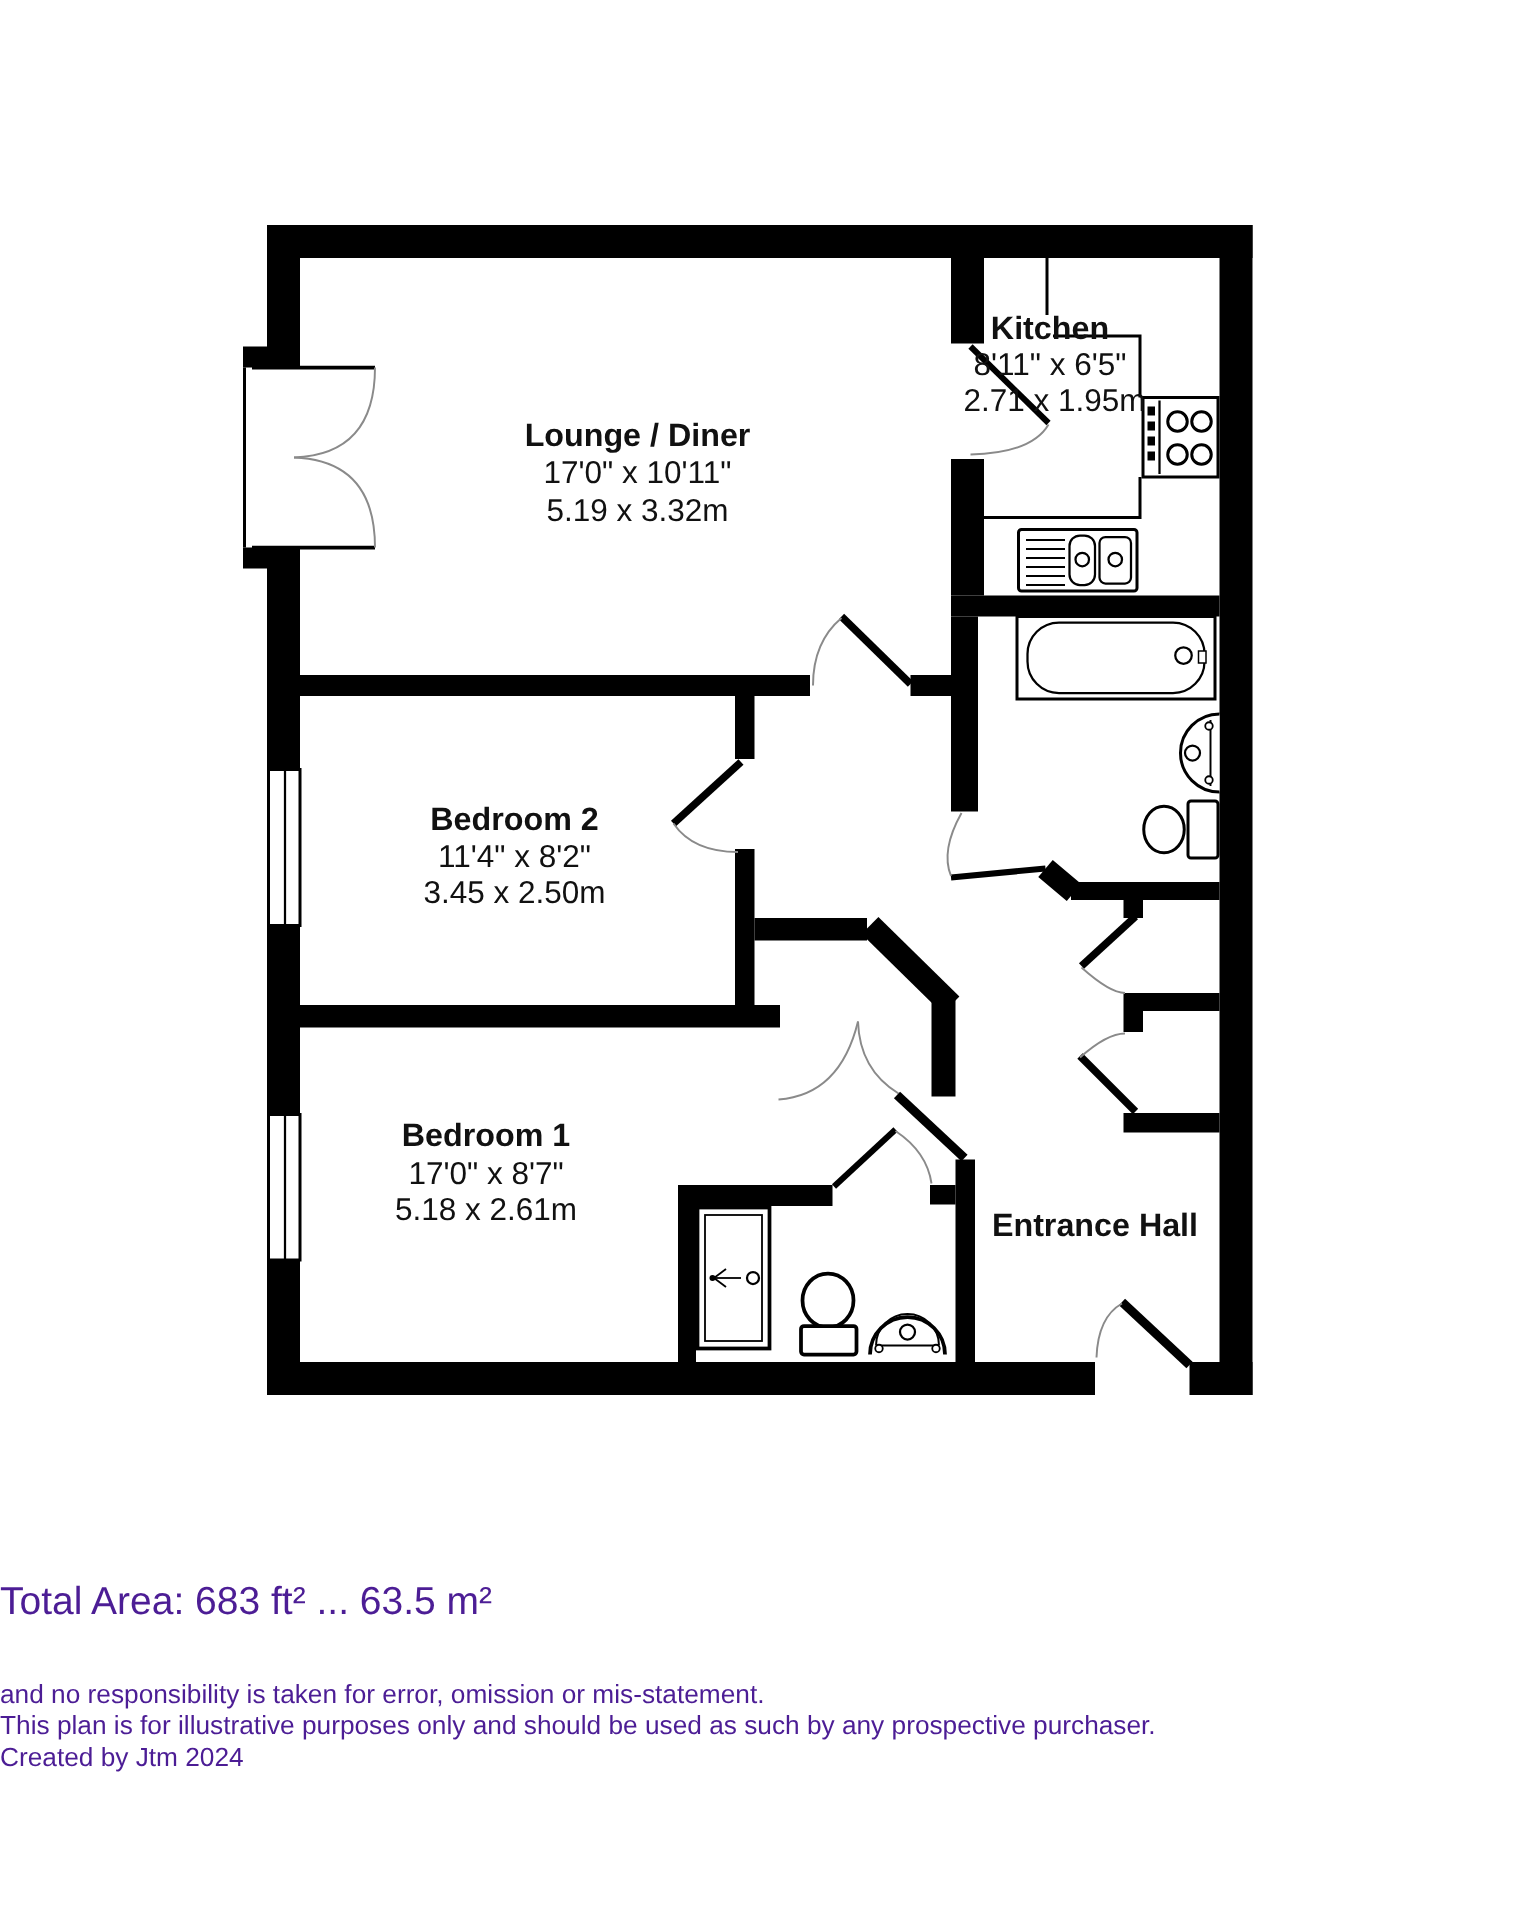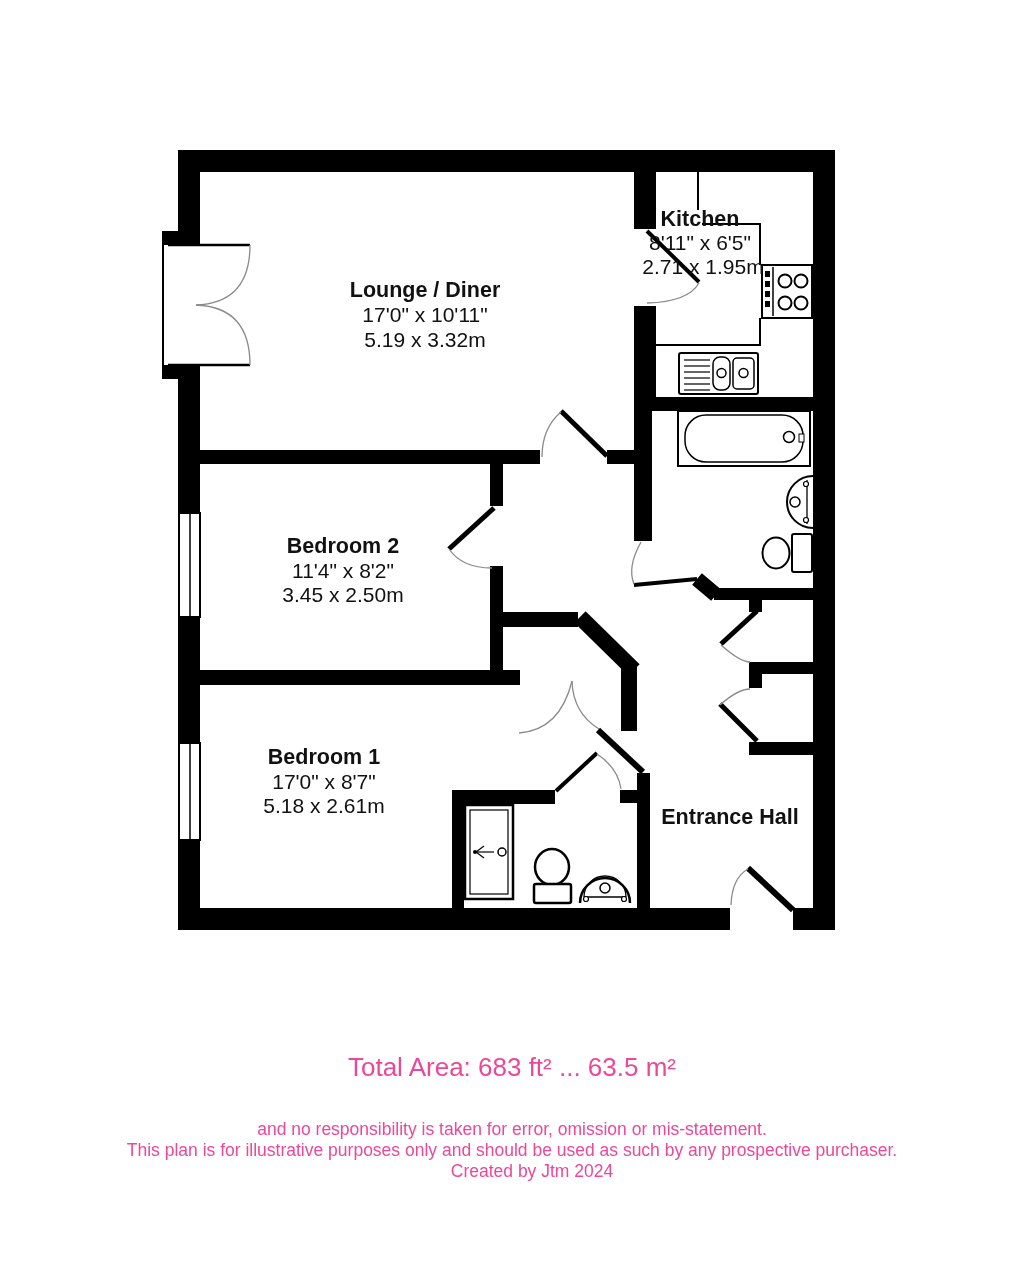--- a/index.html
+++ b/index.html
@@ -16,28 +16,28 @@
   .room-name  { font-family: "Liberation Sans", sans-serif; font-size: 21.5px; font-weight: bold; fill: #111; text-anchor: middle; }
   .room-dim   { font-family: "Liberation Sans", sans-serif; font-size: 21px; font-weight: normal; fill: #111; text-anchor: middle; }
   .wall { fill: #000000; }
   .wline { stroke: #000000; }
   .thin { stroke: #000000; fill: none; }
   .fixt { stroke: #000000; fill: #ffffff; }
   .arc { stroke: #8a8a8a; stroke-width: 1.3; fill: none; }
   .leaf { stroke: #000000; }
   .footer-line {
     position: absolute; left: 0; right: 0;
-    text-align: center;
-    color: #ec4899;
+    text-align: left;
+    color: #4c1d95;
   }
   #total-area { top: 1052px; font-size: 26px; }
   #disc1 { top: 1097px; font-size: 17.5px; }
   #disc2 { top: 1119px; font-size: 17.5px; }
   #disc3 { top: 1140px; font-size: 17.5px; }
-  #credit { top: 1161px; font-size: 17.5px; padding-left: 40px; }
+  #credit { top: 1161px; font-size: 17.5px; }
 </style>
 </head>
 <body>
 
 <div id="page">
 
   <svg id="plan-svg" width="1024" height="1024" viewBox="0 0 1024 1024">
 
     <g>
       <rect class="wall" x="178" y="150" width="657" height="22"></rect>

